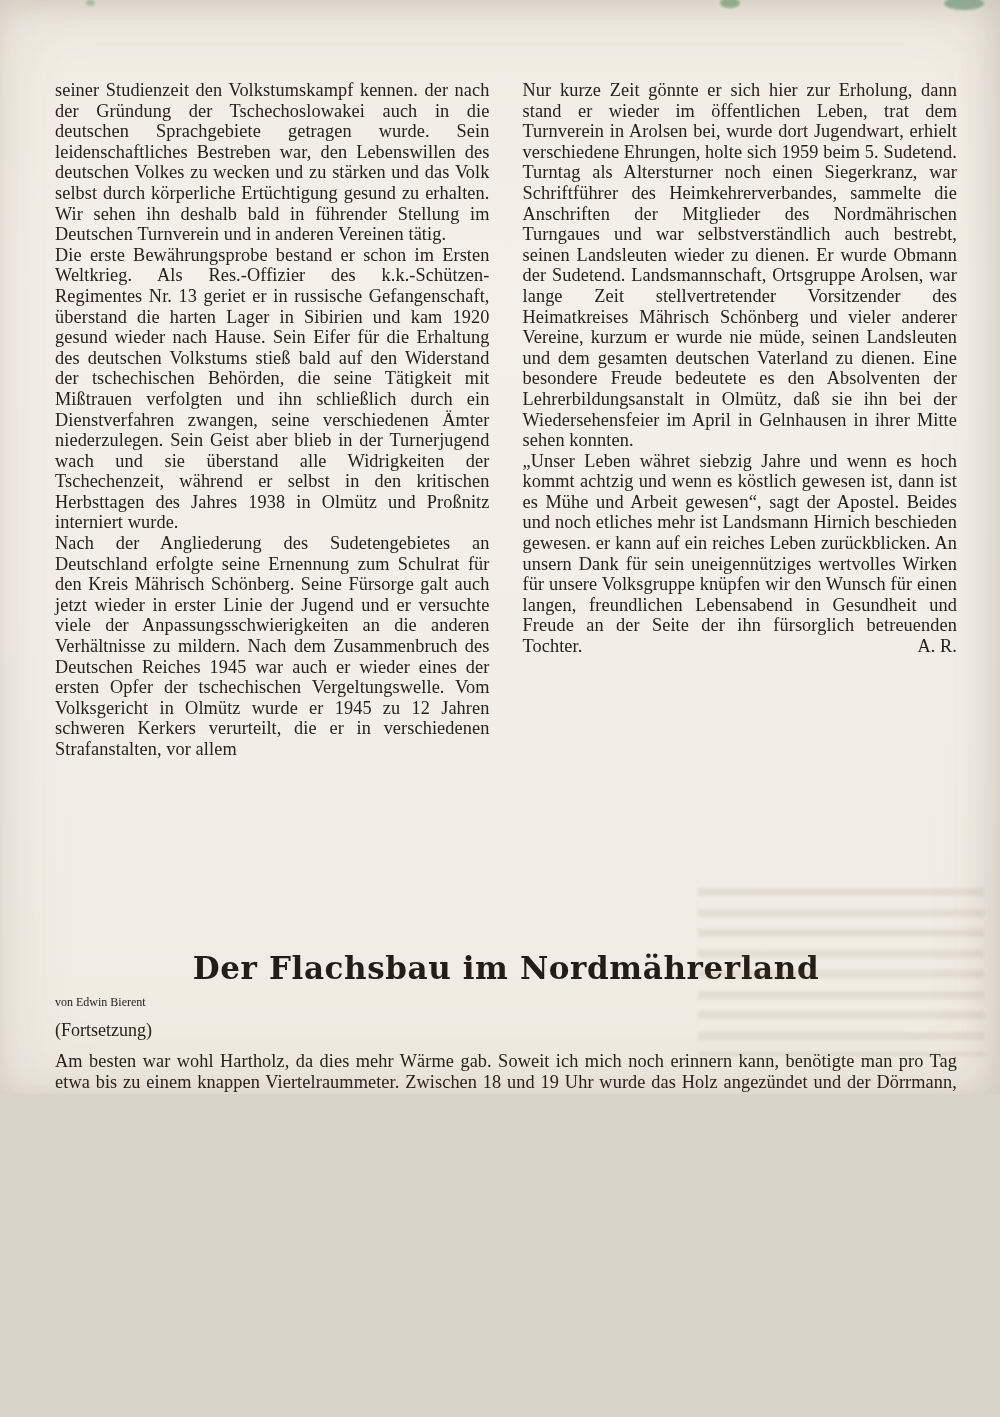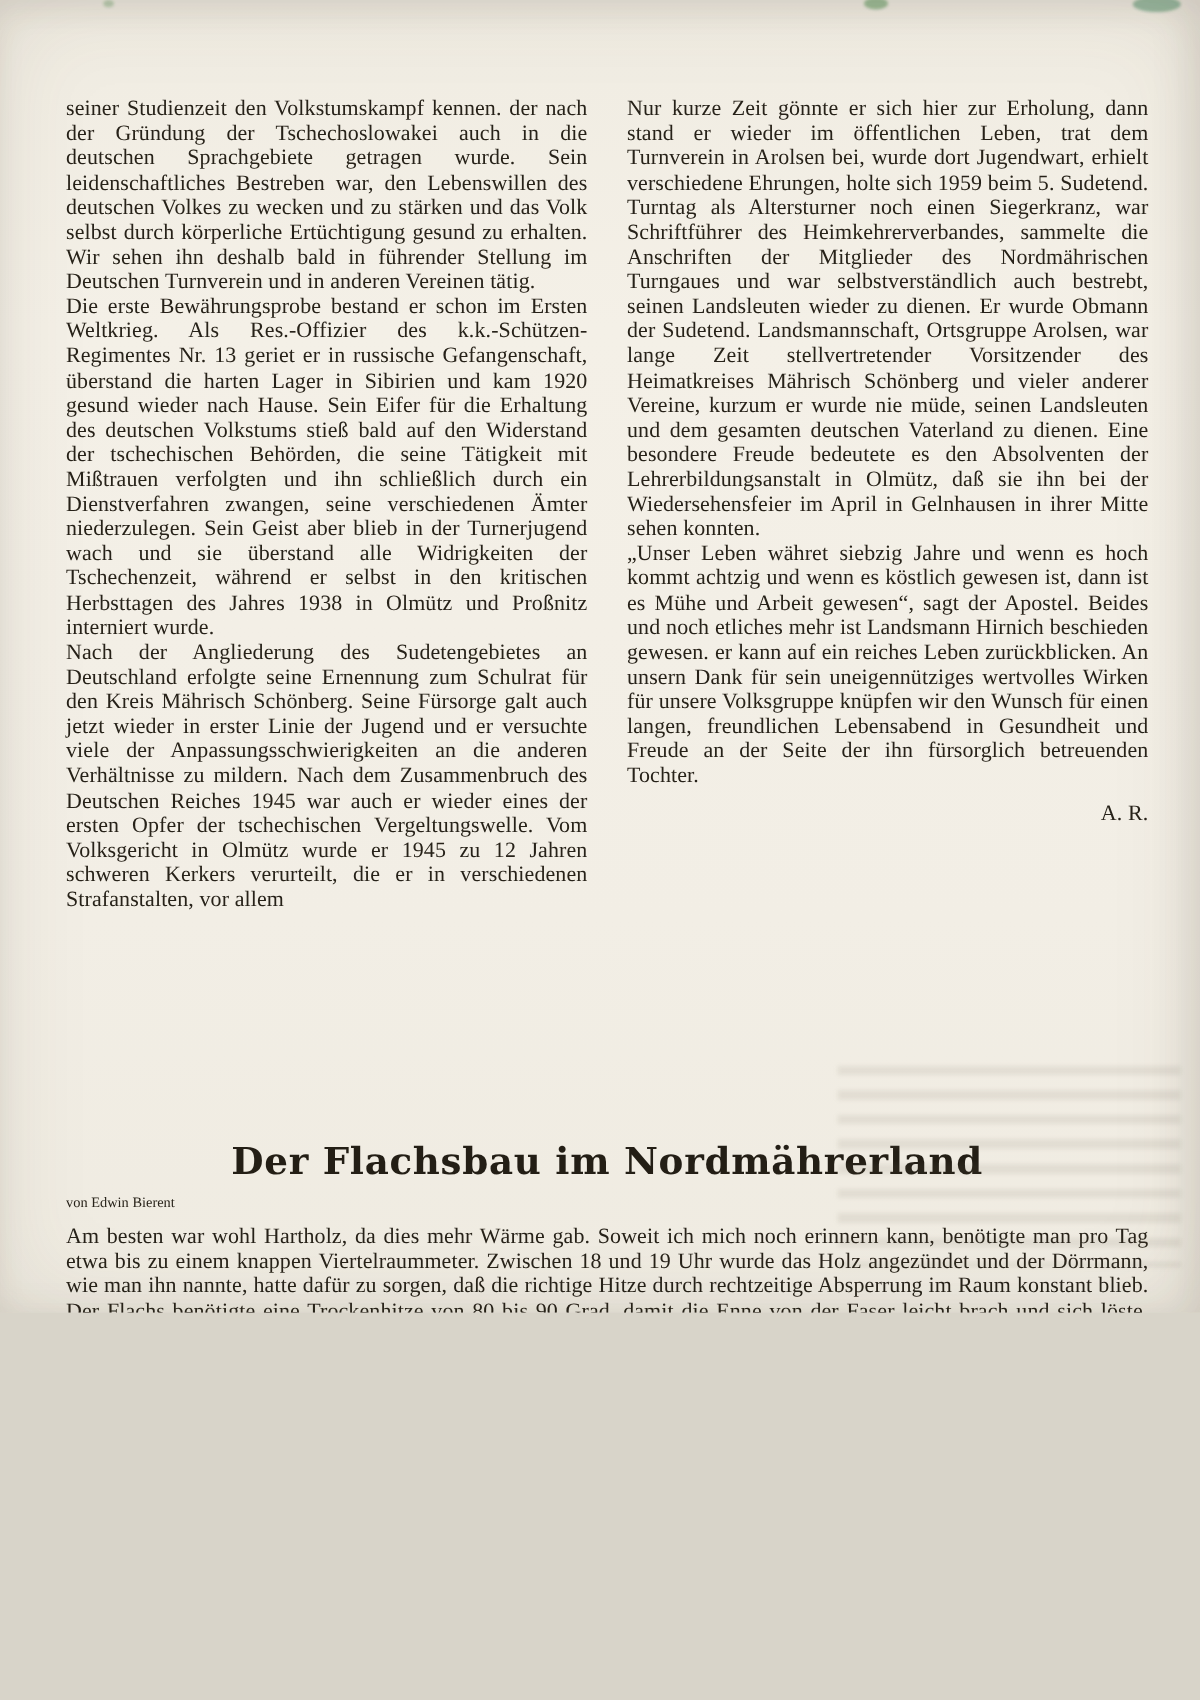--- a/index.html
+++ b/index.html
@@ -28,21 +28,21 @@
   .col { flex: 1 1 0; min-width: 0; }
   .para {
     margin: 0;
     text-align: justify;
     font-size: 18.3px;
     line-height: 20.6px;
     letter-spacing: 0.1px;
     hyphens: auto;
     -webkit-hyphens: auto;
   }
-  .sig { float: right; padding-left: 12px; margin-top: 31px; }
+  .sig { float: right; padding-left: 12px; }
   .title {
     margin: 24px 0 0;
     text-align: center;
     font-family: "DejaVu Serif", "Liberation Serif", serif;
     font-size: 31px;
     font-weight: bold;
     letter-spacing: 0.6px;
     color: #231e15;
   }
   .byline {
@@ -116,20 +116,21 @@
         <span>„Unser Leben währet siebzig Jahre und wenn es hoch kommt achtzig und wenn es köstlich gewesen ist, dann ist es Mühe und Arbeit gewesen“, sagt der Apostel. Beides und noch etliches mehr ist Landsmann Hirnich beschieden gewesen. er kann auf ein reiches Leben zurückblicken. An unsern Dank für sein uneigennütziges wertvolles Wirken für unsere Volksgruppe knüpfen wir den Wunsch für einen langen, freundlichen Lebensabend in Gesundheit und Freude an der Seite der ihn fürsorglich betreuenden Tochter.</span>
         <span class="sig">A. R.</span>
       </p>
     </div>
   </div>
 
   <h1 class="title">Der Flachsbau im Nordmährerland</h1>
 
   <div class="byline">von Edwin Bierent</div>
 
+  <div class="continuation">(Fortsetzung)</div>
 
   <p class="para article-body">Am besten war wohl Hartholz, da dies mehr Wärme gab. Soweit ich mich noch erinnern kann, benötigte man pro Tag etwa bis zu einem knappen Viertelraummeter. Zwischen 18 und 19 Uhr wurde das Holz angezündet und der Dörrmann, wie man ihn nannte, hatte dafür zu sorgen, daß die richtige Hitze durch rechtzeitige Absperrung im Raum konstant blieb. Der Flachs benötigte eine Trockenhitze von 80 bis 90 Grad, damit die Enne von der Faser leicht brach und sich löste. Wenn der Großrauch abgezogen war, das Holz glühte und auseinander fiel, wurde die Glut breitgezogen, damit die Hitze sich besser verteilte und ihre Ausstrahlung größer wurde. So zwischen 22 und 23 Uhr hatte der Dörrmann seine Pflicht getan und konnte nach guter Raumabsperrung und Abschließen des Hauses seinen Heimweg antreten und sich zur Nachtruhe begeben. Hinzu sei erwähnt, daß sich kein Rauch mehr im Raum entwickeln durfte, da der Flachs dann wieder feucht geworden wäre. In den frühen Morgenstunden des</p>
 
   <div class="page-number">284</div>
 
   <div class="showthrough"></div>
   <div class="vignette"></div>
 
 </div>
 

